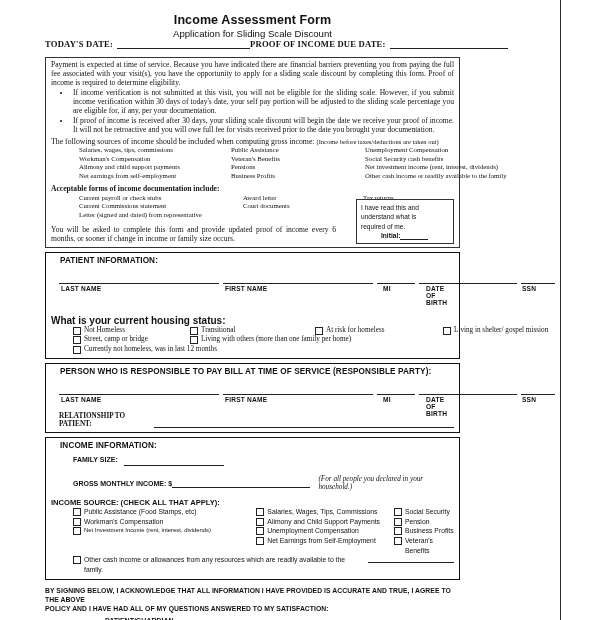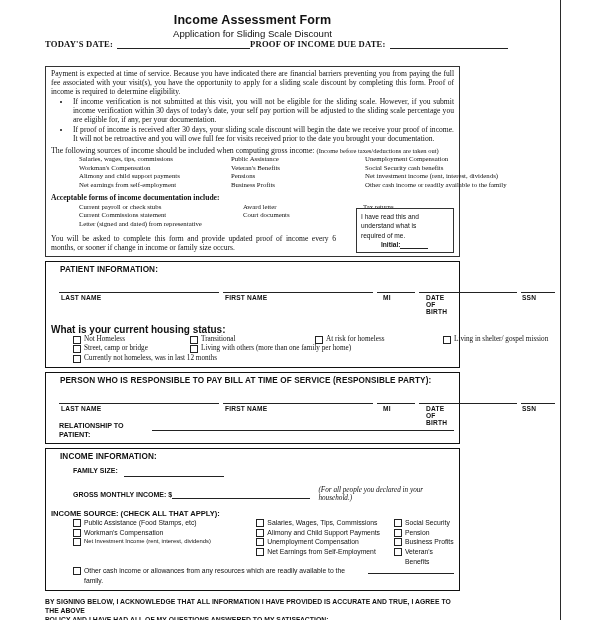--- a/index.html
+++ b/index.html
@@ -25,21 +25,21 @@
     font-size:8.6px;font-weight:bold;letter-spacing:.2px;
   }
   .dl-lab{white-space:nowrap;}
   .rule{border-bottom:1px solid #222;flex:0 0 auto;height:9px;}
   .r1{width:133px;margin-left:4px;}
   .r2{width:118px;margin-left:4px;}
   .spacer{flex:1 1 auto;}
 
   
   .notice{
-    border:1px solid #333;margin-top:17px;padding:3px 5px 4px 5px;
+    border:1px solid #333;margin-top:8px;padding:3px 5px 4px 5px;
     font-size:7.6px;line-height:1.17;text-align:justify;
   }
   .notice p{margin:0;}
   ul.bul{margin:1.5px 0 1.5px 0;padding-left:20px;list-style:disc;}
   ul.bul li{margin:0 0 1.5px 0;padding-left:2px;line-height:1.17;}
 
   .srcintro{font-size:7.8px;margin-top:2px;}
   .srcintro .paren{font-size:6.5px;}
   .cols3{display:flex;margin:0 0 0 28px;font-size:6.8px;line-height:1.28;}
   .cols3 .c{flex:0 0 auto;}
@@ -69,21 +69,21 @@
   .nameRow{position:relative;height:22px;margin:9px 0 0 0;}
   .nameRow .line{position:absolute;top:9px;height:0;border-bottom:1px solid #222;}
   .nameRow .lab{position:absolute;top:11px;font-family:"Liberation Sans",sans-serif;font-size:6.6px;font-weight:bold;letter-spacing:.2px;}
 
   .q{font-family:"Liberation Sans",sans-serif;font-weight:bold;font-size:10px;margin-top:19px;}
   .cbrow{display:flex;align-items:flex-start;margin-left:22px;font-size:7.2px;line-height:1.3;}
   .cb{display:inline-block;width:6px;height:6px;border:1px solid #222;margin-right:3px;
       position:relative;top:1px;flex:0 0 auto;background:#fff;}
   .ci{display:flex;align-items:flex-start;flex:0 0 auto;}
 
-  .rel{font-family:Liberation Sans, sans-serif;font-weight:bold;font-size:7.2px;margin-top:5px;display:flex;align-items:flex-start;}
+  .rel{font-family:Liberation Serif, serif;font-weight:bold;font-size:7.2px;margin-top:5px;display:flex;align-items:flex-end;}
   .rel .ln{border-bottom:1px solid #222;width:330px;height:9px;margin-left:3px;}
 
   .fs{display:flex;align-items:flex-start;margin:6px 0 0 22px;font-size:7.2px;}
   .fs .lab{font-family:"Liberation Sans",sans-serif;font-weight:bold;font-size:7px;white-space:nowrap;}
   .fs .ln{border-bottom:1px solid #222;width:100px;height:9px;margin:0 6px;}
   .fs .it{font-style:italic;line-height:1.25;}
   .fs .it .ind{display:block;margin-left:44px;}
 
   .gm{display:flex;align-items:center;margin:9px 0 0 22px;font-size:7.2px;}
   .gm .lab{font-family:"Liberation Sans",sans-serif;font-weight:bold;font-size:7px;white-space:nowrap;}

